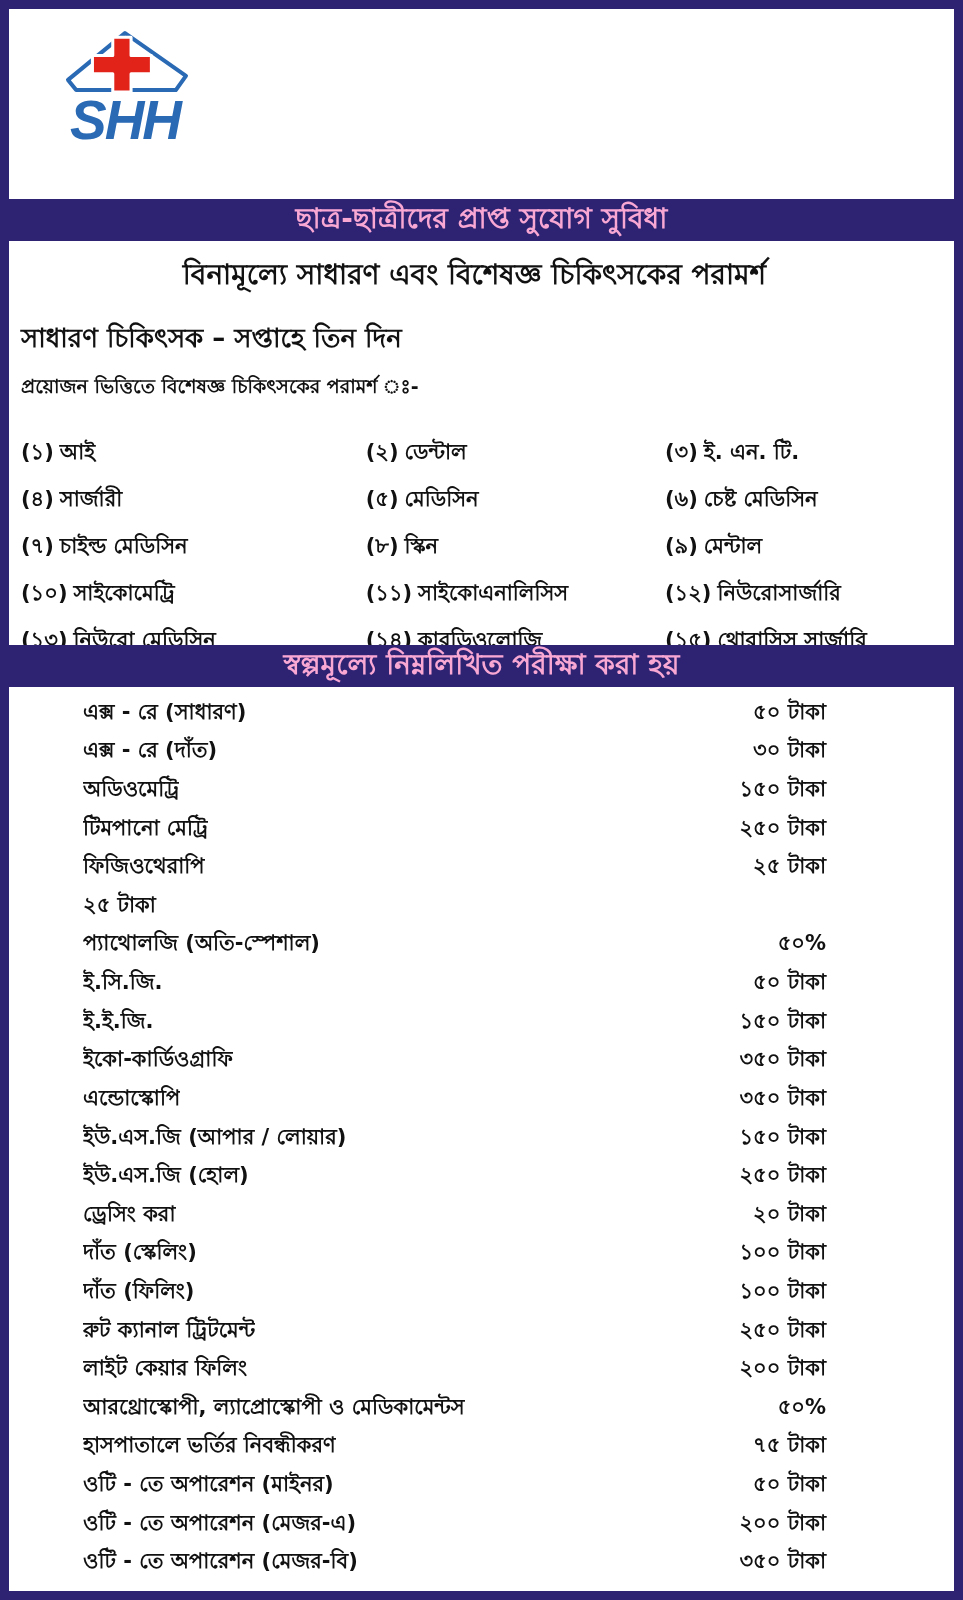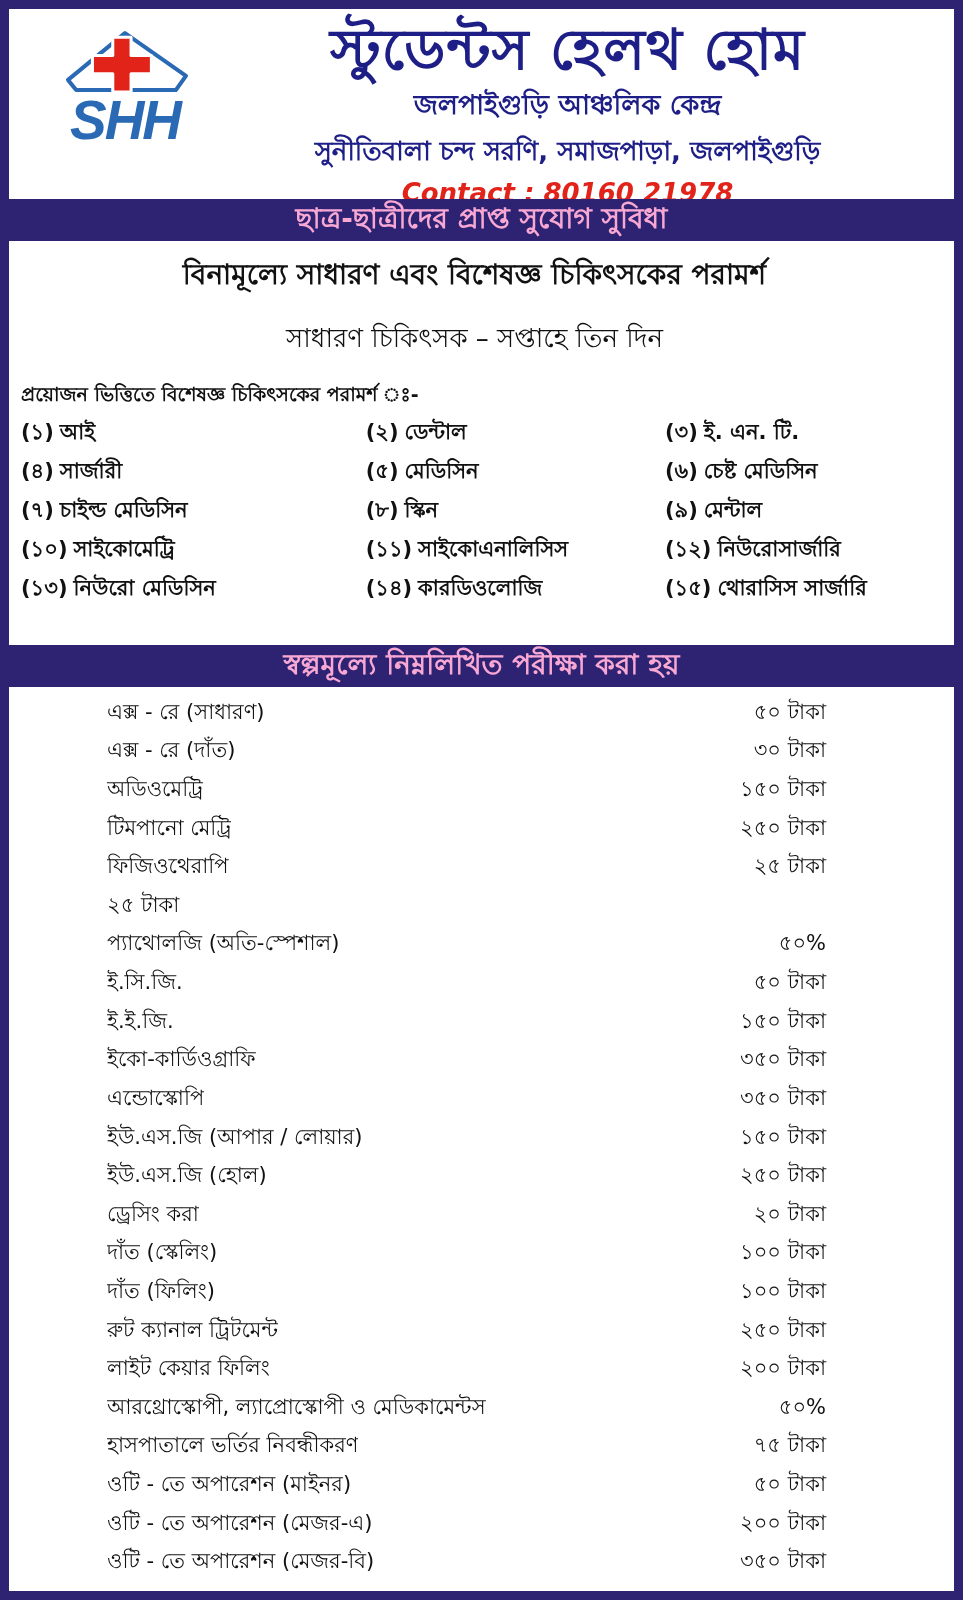--- a/index.html
+++ b/index.html
@@ -28,34 +28,34 @@
   .contact-line{font-size:26px;font-weight:bold;font-style:italic;color:var(--red);margin-top:3px;}
   
   .banner{
     flex:0 0 42px;height:42px;background:var(--purple);color:#f9a8d4;
     display:flex;align-items:center;justify-content:center;
     font-size:28px;font-weight:bold;
   }
   
   .consult{flex:0 0 404px;height:404px;padding:12px 26px 0 12px;color:var(--text);overflow:hidden;}
   .consult-title{text-align:center;font-size:28px;font-weight:bold;}
-  .consult-schedule{font-size:26px;font-weight:normal;margin-top:18px;text-align:center;}
-  .consult-note{font-size:19px;font-weight:600;margin-top:18px;}
+  .consult-schedule{font-size:26px;font-weight:bold;margin-top:18px;}
+  .consult-note{font-size:19px;font-weight:600;margin-top:10px;}
   .spec-grid{
     display:grid;grid-template-columns:38% 33% 29%;
-    row-gap:4px;margin-top:4px;
+    row-gap:12px;margin-top:32px;
     font-size:21px;font-weight:600;
   }
   .spec-item{white-space:nowrap;overflow:hidden;}
   .spec-num{margin-right:6px;}
   
   .prices{flex:1 1 auto;display:flex;flex-direction:column;padding:7px 0 9px 0;color:var(--text);}
   .price-row{
     flex:1 1 auto;display:flex;align-items:center;justify-content:space-between;
-    padding:0 128px 0 98px;font-size:21px;font-weight:400;
+    padding:0 128px 0 74px;font-size:21px;font-weight:700;
   }
   .price-label{white-space:nowrap;overflow:hidden;}
   .price-value{white-space:nowrap;text-align:left;}
   
   .logo svg{display:block;}
   .roof-shape{fill:#ffffff;stroke:var(--logo-blue);stroke-width:4;stroke-linejoin:round;}
   .cross-shape{fill:var(--red);stroke:#ffffff;stroke-width:3;stroke-linejoin:round;}
   .logo-letters{fill:var(--logo-blue);font-weight:bold;font-size:54px;font-family:"Liberation Sans",sans-serif;letter-spacing:-2px;}
 </style>
 </head>
@@ -64,26 +64,20 @@
 <div class="page">
 
   <header class="header">
     <div class="logo">
       <svg width="140" height="122" viewBox="0 0 132 120">
         <polygon class="roof-shape" points="8,54 64,8 124,50 114,64 16,64"></polygon>
         <polygon class="cross-shape" points="52,12 70,12 70,30 90,30 90,48 70,48 70,66 52,66 52,48 32,48 32,30 52,30"></polygon>
         <text class="logo-letters" x="64" y="112" text-anchor="middle">SHH</text>
       </svg>
     </div>
-    <div class="header-text">
-      <h1 class="org-title">স্টুডেন্টস হেলথ হোম</h1>
-      <div class="org-subtitle">জলপাইগুড়ি আঞ্চলিক কেন্দ্র</div>
-      <div class="org-address">সুনীতিবালা চন্দ সরণি, সমাজপাড়া, জলপাইগুড়ি</div>
-      <div class="contact-line">Contact : 80160 21978</div>
-    </div>
   </header>
 
   <div class="banner">ছাত্র-ছাত্রীদের প্রাপ্ত সুযোগ সুবিধা</div>
 
   <section class="consult">
     <h2 class="consult-title">বিনামূল্যে সাধারণ এবং বিশেষজ্ঞ চিকিৎসকের পরামর্শ</h2>
     <div class="consult-schedule">সাধারণ চিকিৎসক – সপ্তাহে তিন দিন</div>
     <div class="consult-note">প্রয়োজন ভিত্তিতে বিশেষজ্ঞ চিকিৎসকের পরামর্শ ঃ-</div>
     <div class="spec-grid">
 

